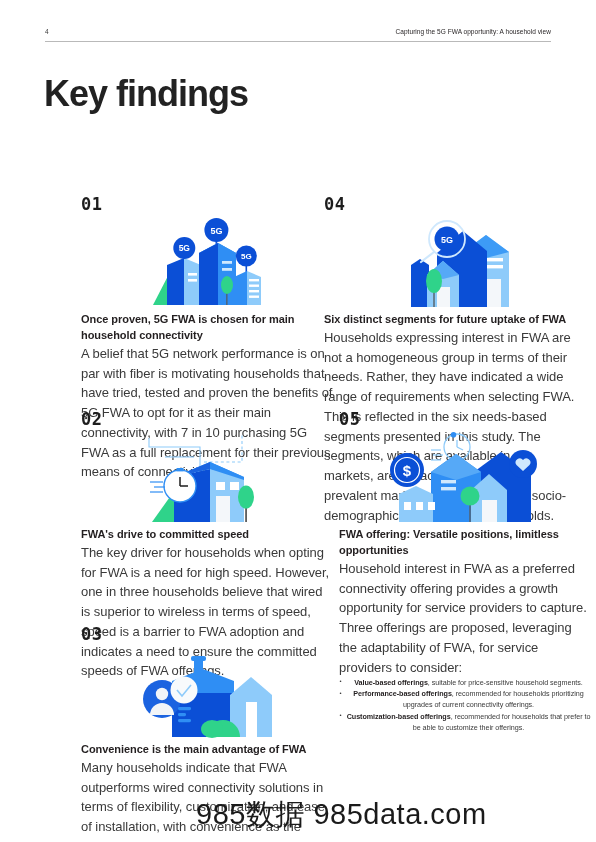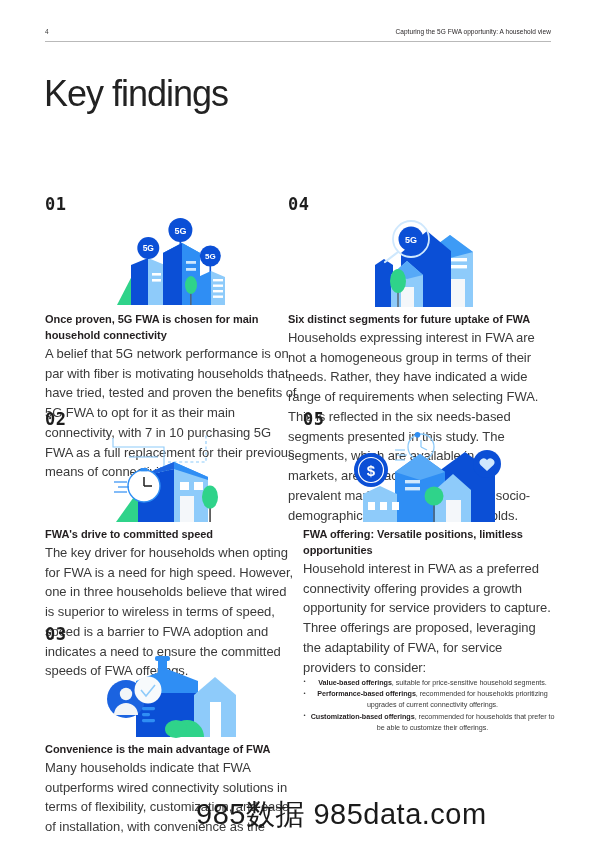--- a/index.html
+++ b/index.html
@@ -49,30 +49,31 @@
     height: 1px;
     background: #b9b9b9;
   }
 
   
   #page-title {
     position: absolute;
     left: 44px;
     top: 52px;
     font-size: 36px;
-    font-weight: normal;
+    font-weight: bold;
     letter-spacing: -1.0px;
     color: #222222;
     line-height: 1.0;
   }
 
   
   .finding {
     position: absolute;
     width: 252px;
+    margin-left: 36px;
   }
   .finding .num {
     font-size: 17px;
     font-weight: bold;
     letter-spacing: 0.5px;
     color: #1d1d1d;
     margin: 0 0 4px 0;
     line-height: 1;
     font-family: "DejaVu Sans Mono", monospace;
   }

